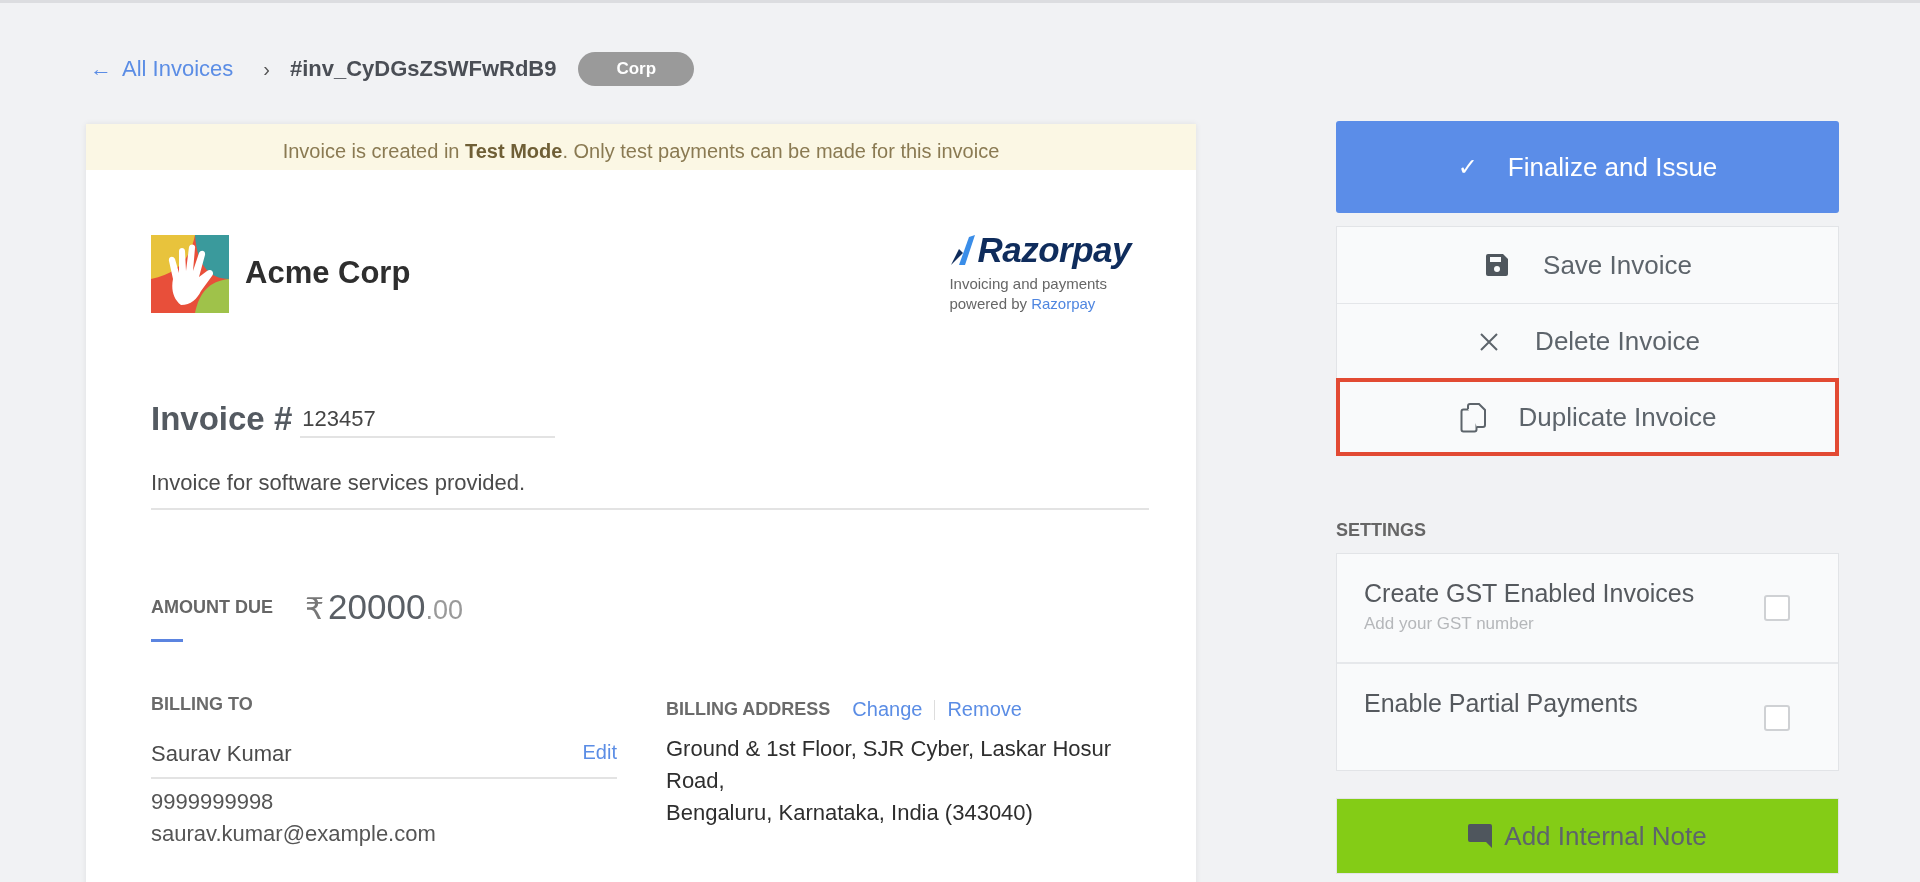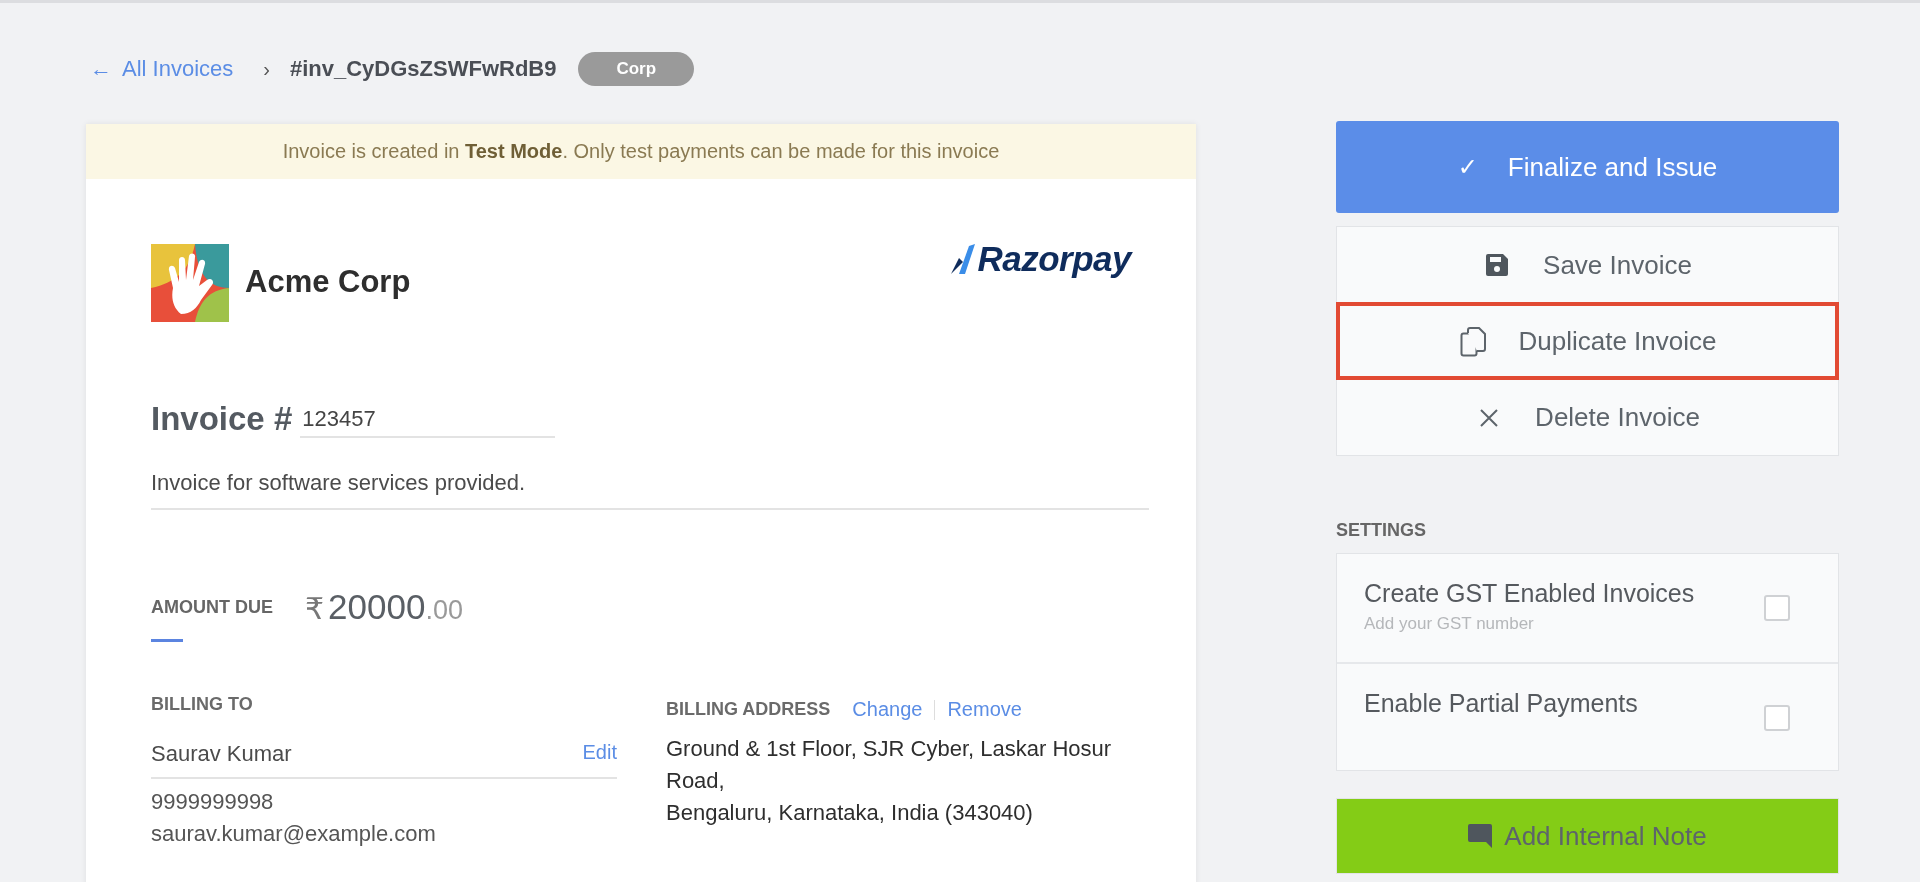--- a/index.html
+++ b/index.html
@@ -26,21 +26,21 @@
     font-size: 17px; font-weight: bold; border-radius: 18px;
     padding: 7px 38px;
   }
 
   
   .card {
     position: absolute; left: 86px; top: 121px; width: 1110px; height: 780px;
     background: #fff; box-shadow: 0 0 6px rgba(0,0,0,0.08);
   }
   .test-banner {
-    height: 55px; background: #fbf7e4; color: #8a7a52;
+    height: 46px; background: #fbf7e4; color: #8a7a52;
     font-size: 20px; text-align: center; line-height: 55px;
   }
   .test-banner b { color: #6f5f36; }
 
   .card-head { position: relative; height: 190px; }
   .logo { position: absolute; left: 65px; top: 65px; width: 78px; height: 78px; overflow: hidden; }
   .company { position: absolute; left: 159px; top: 85px; font-size: 31px; font-weight: bold; color: #2e2e2e; }
 
   .rzp { position: absolute; right: 65px; top: 60px; text-align: left; }
   .rzp-logo { display: flex; align-items: center; justify-content: flex-end; font-size: 35px; font-weight: bold; font-style: italic; color: #0f2c5c; letter-spacing: -0.5px; }
@@ -145,20 +145,24 @@
     </div>
     <div class="company">Acme Corp</div>
 
     <div class="rzp">
       <div class="rzp-logo">
         <svg width="26" height="30" viewBox="0 0 26 30">
           <path d="M2 30 L10 14 L14 18 Z" fill="#0f2c5c"></path>
           <path d="M10 30 L20 2 L26 0 L16 30 Z" fill="#3a8de8"></path>
         </svg>
         <span>Razorpay</span>
+      </div>
+      <div class="rzp-sub">
+        <div>Invoicing and payments</div>
+        <div><span>powered by </span><a>Razorpay</a></div>
       </div>
     </div>
   </div>
 
   <div class="inv-no-row">
     <span class="inv-no-label">Invoice #</span>
     <input class="inv-no-input" value="123457" style="">
   </div>
 
   <div class="desc">Invoice for software services provided.</div>
@@ -208,37 +212,37 @@
     <div class="action">
       <span class="ic">
         <svg width="22" height="22" viewBox="0 0 22 22">
             <path d="M2 0 H17 L22 5 V20 a2 2 0 0 1 -2 2 H2 a2 2 0 0 1 -2 -2 V2 a2 2 0 0 1 2 -2 Z" fill="#4f565d"></path>
             <rect x="4" y="3" width="11" height="5" fill="#f9fafb"></rect>
             <circle cx="11" cy="15" r="3" fill="#f9fafb"></circle>
           </svg>
       </span>
       <span>Save Invoice</span>
     </div>
+    <div class="action">
+      <span class="ic">
+        <svg width="18" height="18" viewBox="0 0 18 18">
+            <path d="M1 1 L17 17 M17 1 L1 17" stroke="#5d646b" stroke-width="2"></path>
+          </svg>
+      </span>
+      <span>Delete Invoice</span>
+    </div>
     <div class="action highlight">
       <span class="ic">
         <svg width="26" height="30" viewBox="0 0 26 30">
             <rect x="1.5" y="6.5" width="15" height="22" rx="2" fill="none" stroke="#5d646b" stroke-width="2"></rect>
             <path d="M8 6 V3 a2 2 0 0 1 2 -2 H19 L25 7 V22 a2 2 0 0 1 -2 2 H17" fill="#f9fafb" stroke="#5d646b" stroke-width="2"></path>
           </svg>
       </span>
       <span>Duplicate Invoice</span>
     </div>
-    <div class="action">
-      <span class="ic">
-        <svg width="18" height="18" viewBox="0 0 18 18">
-            <path d="M1 1 L17 17 M17 1 L1 17" stroke="#5d646b" stroke-width="2"></path>
-          </svg>
-      </span>
-      <span>Delete Invoice</span>
-    </div>
   </div>
 
   <div class="settings-label">SETTINGS</div>
   <div class="settings">
     <div class="setting">
       <div class="setting-title">Create GST Enabled Invoices</div>
       <div class="setting-sub">Add your GST number</div>
       <div class="checkbox"></div>
     </div>
     <div class="setting">

